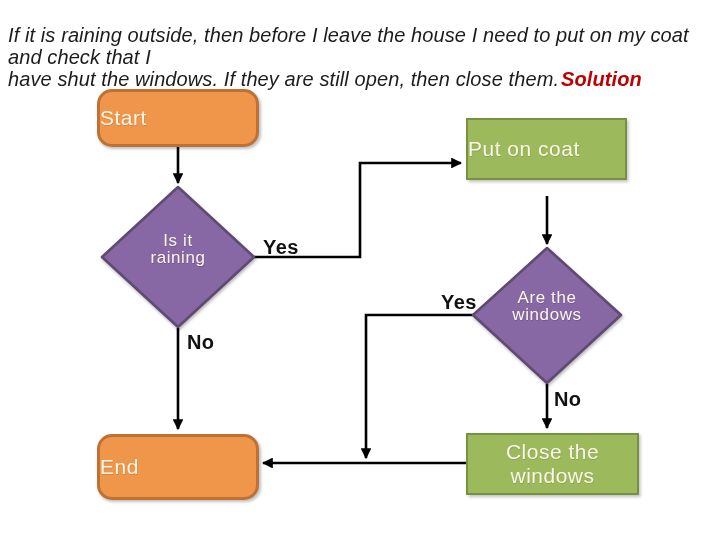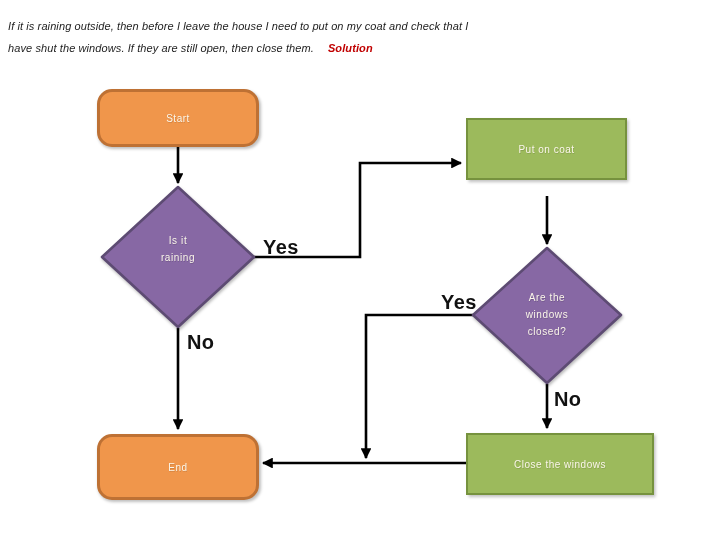--- a/index.html
+++ b/index.html
@@ -7,26 +7,26 @@
     width: 720px; height: 540px;
     background: #ffffff;
     font-family: "Liberation Sans", sans-serif;
     overflow: hidden; position: relative;
   }
   .stage { position: absolute; left: 0; top: 0; width: 720px; height: 540px; }
 
   
   .prompt {
     position: absolute; left: 8px; top: 4px; width: 706px;
-    font-style: italic; font-size: 11px; line-height: 22px;
+    font-style: italic; font-size: 20px; line-height: 22px;
     color: #1c1c1c; letter-spacing: 0.1px;
   }
   .prompt .solution {
     color: var(--solution-color, #c00000);
-    font-weight: bold; margin-left: 14px;
+    font-weight: bold; margin-left: 2px;
   }
 
   
   svg.edges { position: absolute; left: 0; top: 0; width: 720px; height: 540px; }
   svg.edges path.edge {
     fill: none;
     stroke: var(--arrow, #000);
     stroke-width: 2.6;
   }
   svg.edges .arrowhead { fill: var(--arrow, #000); }
@@ -34,44 +34,44 @@
     fill: var(--decision-fill, #8768a4);
     stroke: var(--decision-border, #5d4b73);
     stroke-width: 2.6;
     stroke-linejoin: round;
     filter: drop-shadow(1.5px 2px 1.5px rgba(0,0,0,0.28));
   }
 
   
   .node {
     position: absolute; box-sizing: border-box;
-    display: flex; align-items: center; justify-content: center;
-    color: #fbf6ea; font-size: 10px; letter-spacing: 0.5px;
+    display: flex; align-items: center; justify-content: flex-start;
+    color: #fbf6ea; font-size: 21px; letter-spacing: 0.5px;
     text-align: center;
     text-shadow: 0.5px 0.8px 0 rgba(0,0,0,0.12);
   }
   .terminator {
     background: var(--terminator-fill, #f0964b);
     border: 3px solid var(--terminator-border, #be7134);
     border-radius: 15px;
     box-shadow: 1.5px 2px 3px rgba(0,0,0,0.25);
   }
   .process {
     background: var(--process-fill, #9cba5c);
     border: 2px solid var(--process-border, #76923e);
     box-shadow: 1.5px 2px 3px rgba(0,0,0,0.25);
   }
   #node-start  { left: 97px;  top: 89px;  width: 162px; height: 58px; }
   #node-end    { left: 97px;  top: 434px; width: 162px; height: 66px; }
   #node-coat   { left: 466px; top: 118px; width: 161px; height: 62px; }
-  #node-close  { left: 466px; top: 433px; width: 188px; height: 62px; }
+  #node-close  { left: 466px; top: 433px; width: 173px; height: 62px; }
 
   .diamond-text {
     position: absolute; width: 140px;
-    color: #fbf6ea; font-size: 10px; line-height: 17px;
+    color: #fbf6ea; font-size: 17px; line-height: 17px;
     letter-spacing: 0.6px; text-align: center;
     text-shadow: 0.5px 0.8px 0 rgba(0,0,0,0.15);
   }
   #text-raining { left: 108px; top: 232px; }
   #text-windows { left: 477px; top: 289px; }
   .diamond-text span { display: block; }
 
   
   .edge-label {
     position: absolute; color: #111; font-size: 20px;
@@ -127,21 +127,20 @@
     <span>End</span>
   </div>
 
   <div class="diamond-text" id="text-raining">
     <span>Is it</span>
     <span>raining</span>
   </div>
   <div class="diamond-text" id="text-windows">
     <span>Are the</span>
     <span>windows</span>
-    <span>closed?</span>
   </div>
 
   <span class="edge-label" id="label-raining-yes">Yes</span>
   <span class="edge-label" id="label-raining-no">No</span>
   <span class="edge-label" id="label-windows-yes">Yes</span>
   <span class="edge-label" id="label-windows-no">No</span>
 
 </div>
 
 </body></html>

